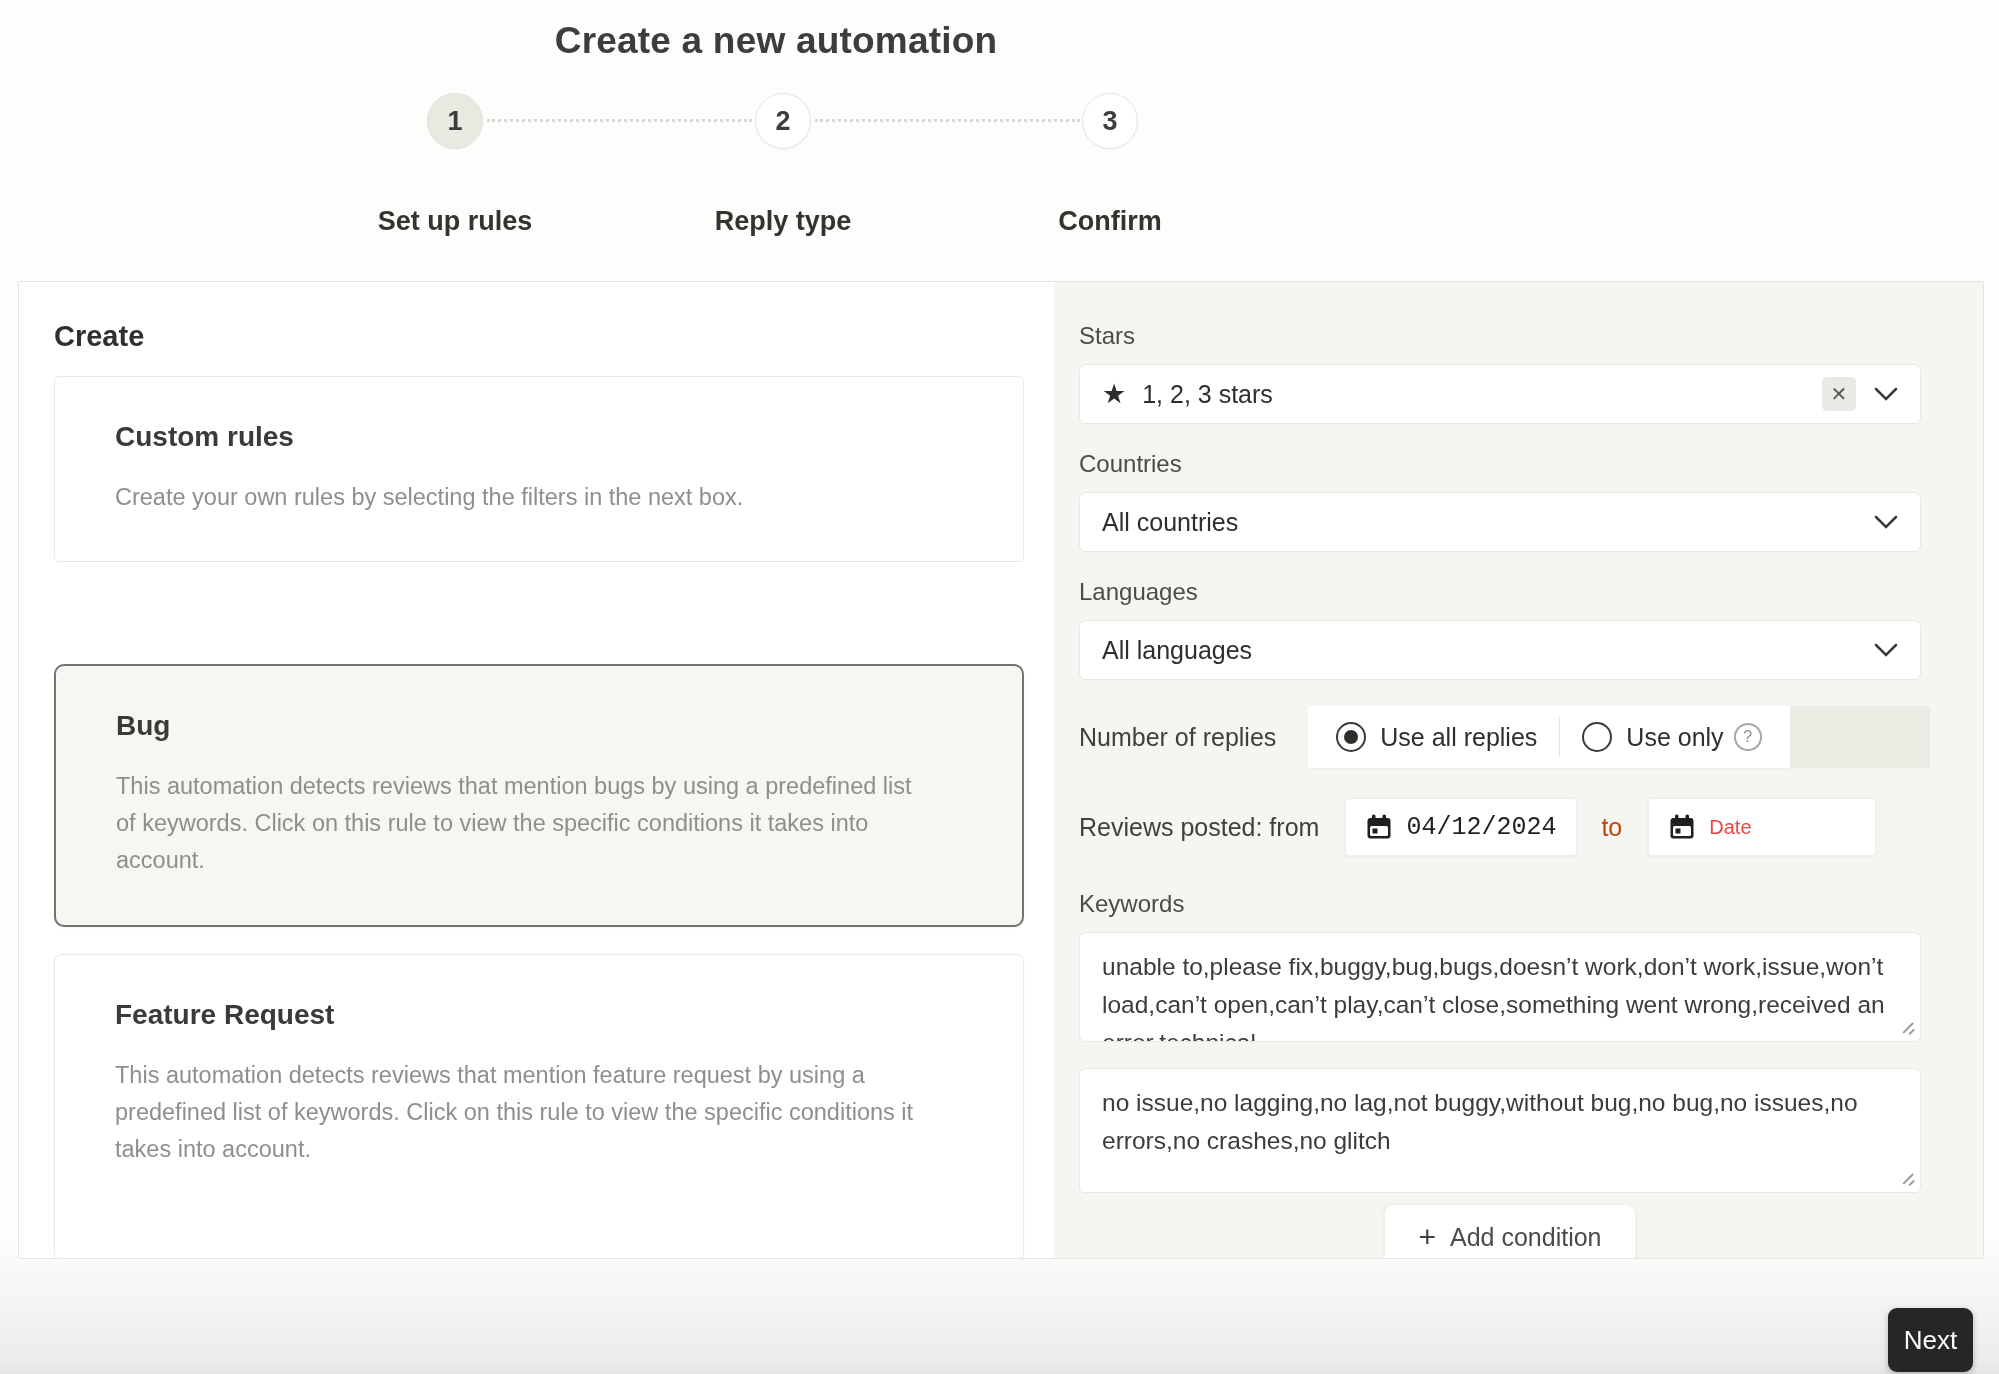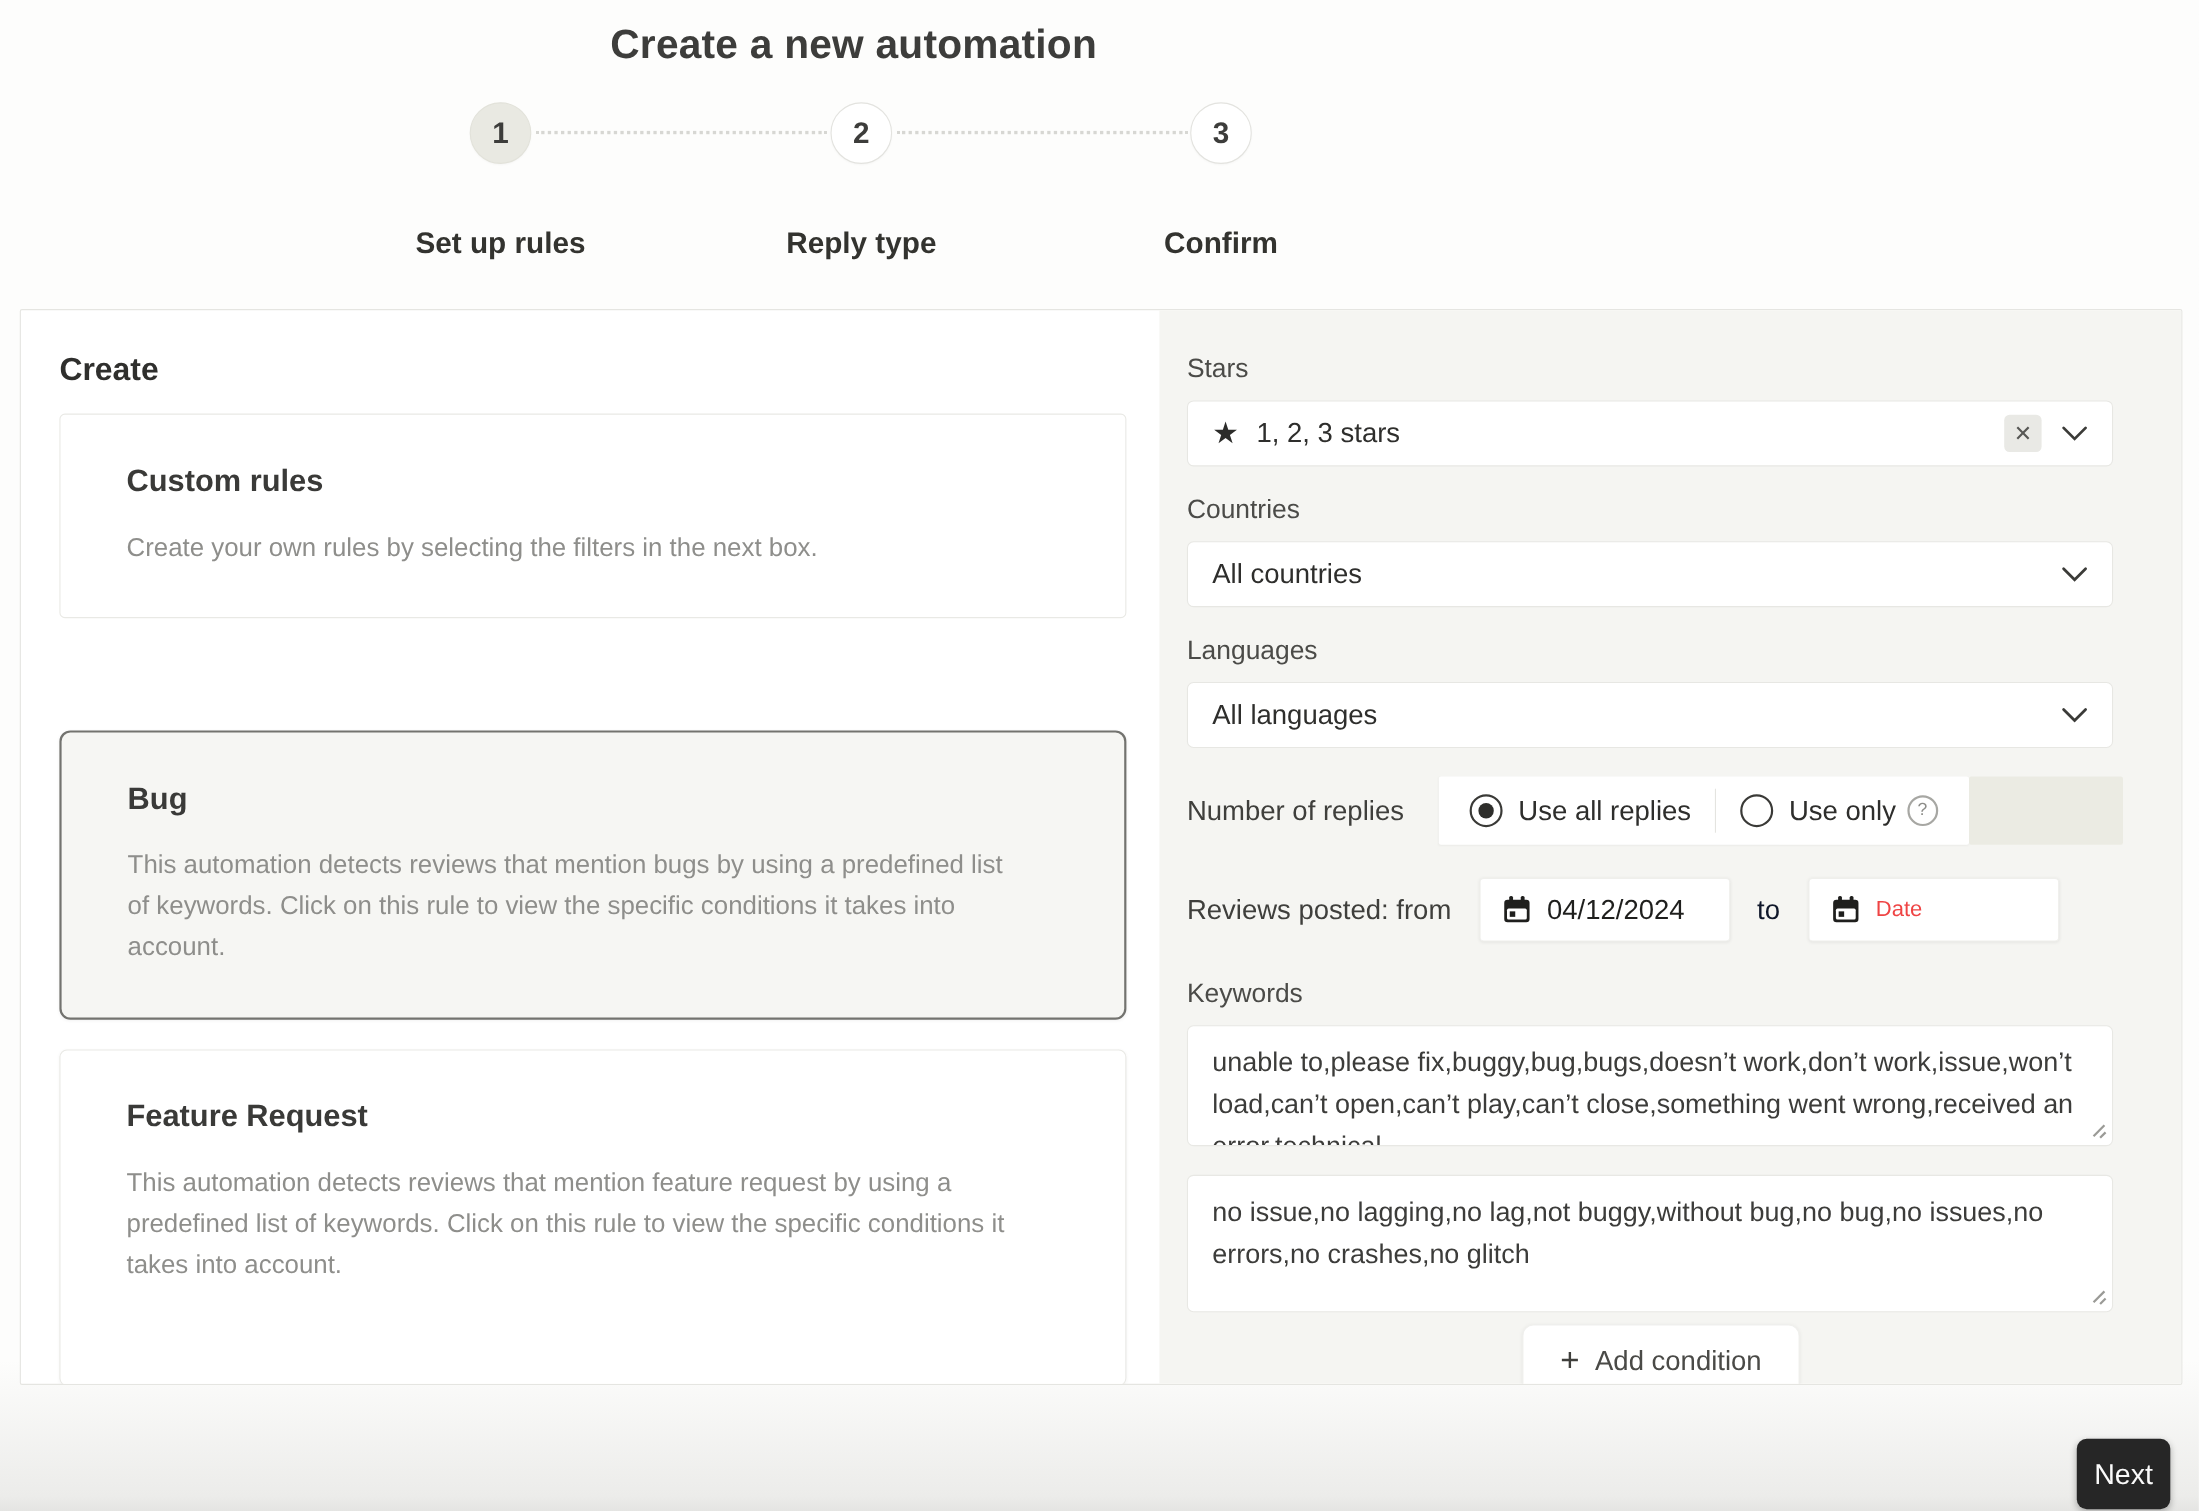--- a/index.html
+++ b/index.html
@@ -118,23 +118,23 @@
 
   
   .date-row { display:flex; align-items:center; margin-bottom:34px; }
   .date-label { font-size:25px; color:#3f3f3c; white-space:nowrap; }
   .date-box {
     margin-left:26px; height:58px; background:#fff; border-radius:4px;
     border:1px solid #efefec; box-shadow:0 1px 3px rgba(0,0,0,0.06);
     display:flex; align-items:center; padding:0 20px; min-width:228px;
   }
   .date-box .cal { margin-right:14px; display:flex; }
-  .date-value { font-size:25px; color:#1f1f1d; }
+  .date-value { font-size:25px; color:#1f1f1d;font-family:Liberation Mono, monospace; }
   .date-placeholder { font-size:20px; color:#ef4444; }
-  .date-to { font-size:25px; color:#0f172a; margin-left:24px;text-align:center; }
+  .date-to { font-size:25px; color:#c2410c; margin-left:24px;text-align:center; }
 
   
   .textarea-wrap { position:relative; margin-bottom:26px; }
   textarea.kw {
     width:100%; height:110px; background:#fff; border:1px solid #e8e8e4; border-radius:6px;
     padding:15px 22px; font-family:"Liberation Sans", sans-serif;
     font-size:24.5px; line-height:38px; color:#3c3c3a;
     resize:none; overflow:hidden; outline:none; display:block;
   }
   textarea.kw-short { height:125px; }

